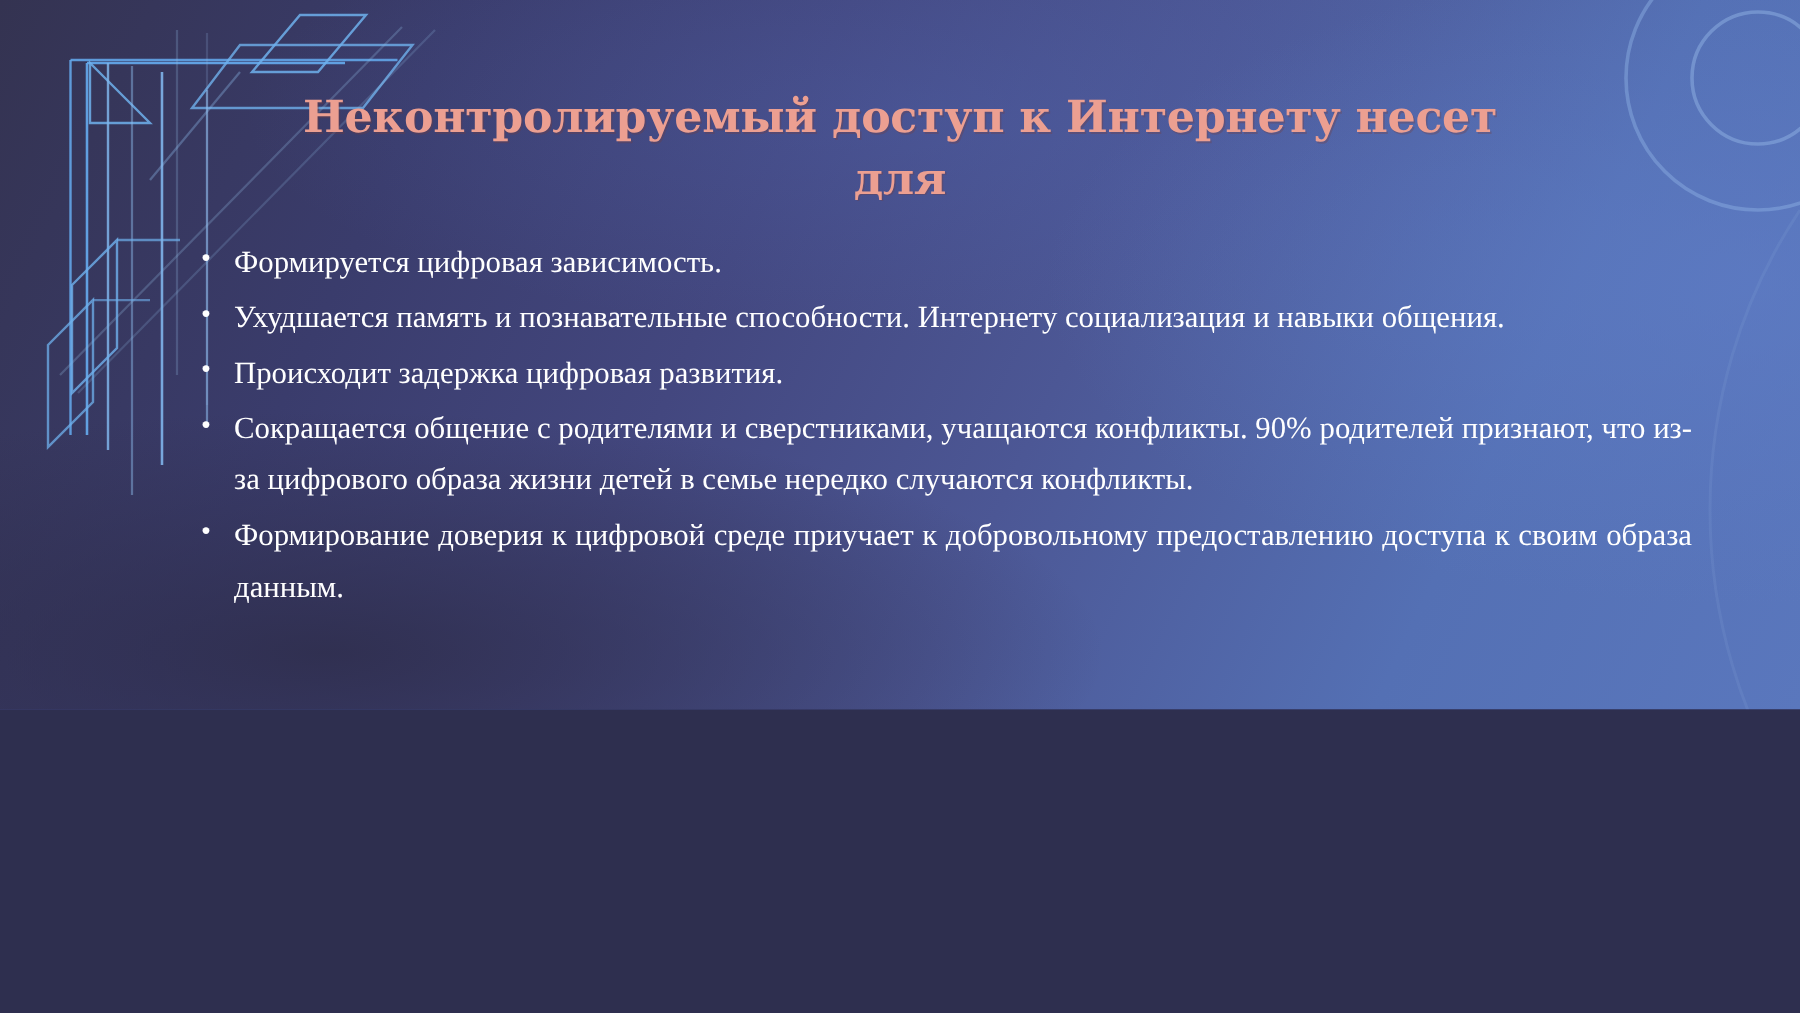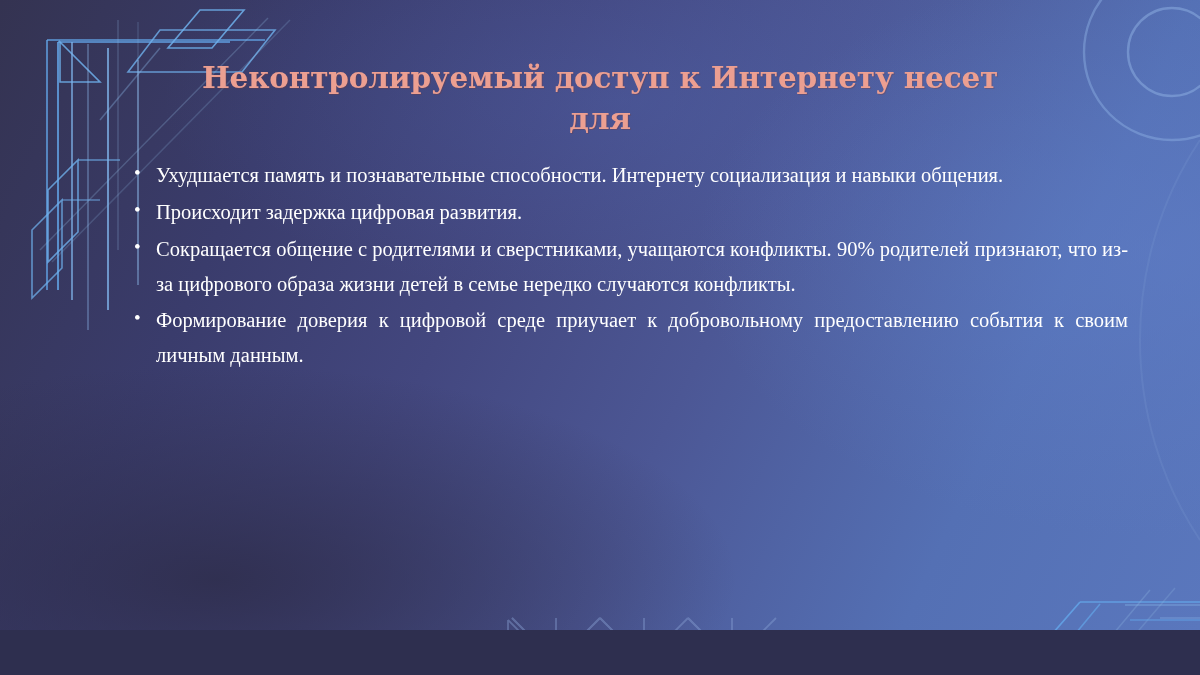--- a/index.html
+++ b/index.html
@@ -3,21 +3,21 @@
 <meta charset="utf-8">
 <style>
   html, body {
     margin: 0;
     padding: 0;
     background: #2e2f4f;
   }
   #slide {
     position: relative;
     width: 1200px;
-    height: 630px;
+    height: 473px;
     overflow: hidden;
     font-family: "Liberation Serif", serif;
     background: #4a5a9e;
   }
   
   .bg-base {
     position: absolute;
     inset: 0;
     background: linear-gradient(115deg,
         #343351 0%,
@@ -166,19 +166,20 @@
     <g fill="none" stroke="#9ebde8" opacity="0.12">
       <path d="M1200 140 C1120 260 1120 420 1200 540" stroke-width="2"></path>
     </g>
   </svg>
 
   <div class="title">
     <div>Неконтролируемый доступ к Интернету несет для</div>
   </div>
 
   <ul class="bullets">
+    <li class="nojust">Формируется цифровая зависимость.</li>
     <li>Ухудшается память и познавательные способности.    Интернету социализация и навыки общения.</li>
     <li class="nojust">Происходит задержка цифровая развития.</li>
     <li>Сокращается общение с родителями и сверстниками, учащаются конфликты. 90% родителей признают, что из-за цифрового образа жизни детей в семье нередко случаются конфликты.</li>
-    <li>Формирование доверия к цифровой среде приучает к добровольному предоставлению события к своим личным данным.</li>
+    <li>Формирование доверия к цифровой среде приучает к добровольному предоставлению доступа к своим образа данным.</li>
   </ul>
 
 </div>
 
 </body></html>

